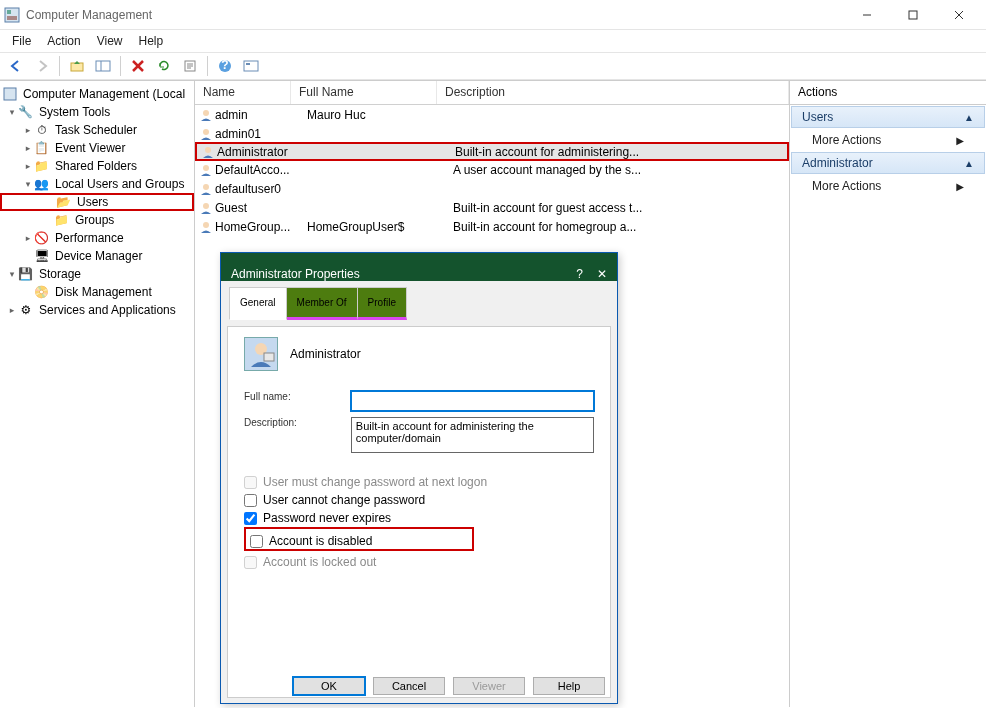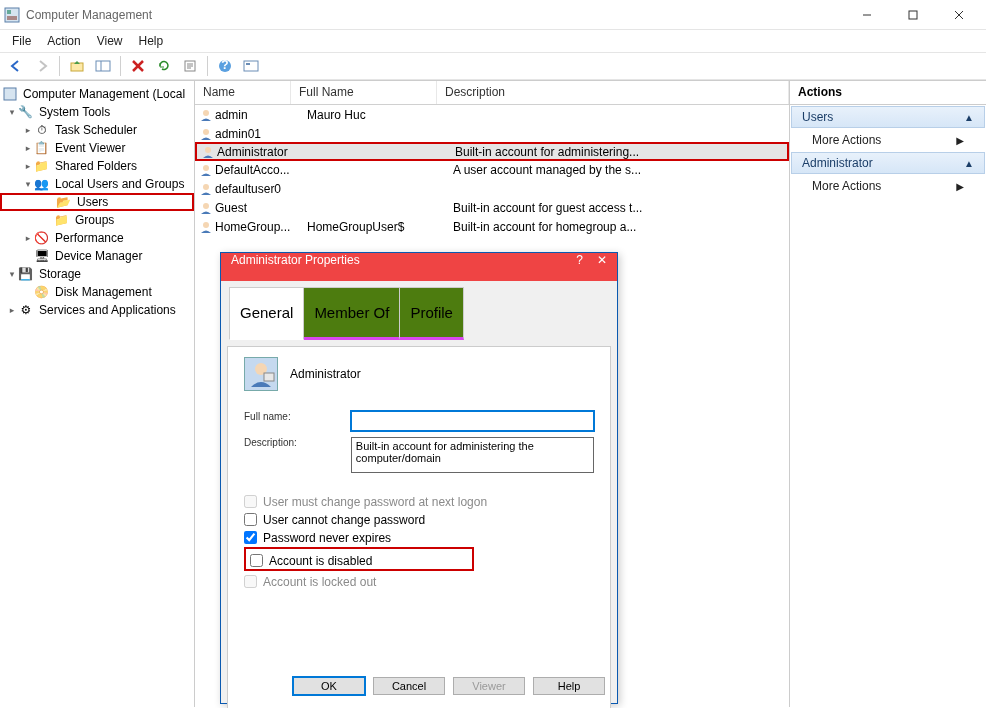--- a/index.html
+++ b/index.html
@@ -49,43 +49,43 @@
 .list-body { }
 .row { display: flex; height: 19px; align-items: center; }
 .row.selected { background: #e5e5e5; }
 .row.hl { border: 2px solid #c00; margin:-1px 0;}
 .cell-icon { width:18px; display:flex;align-items:center;justify-content:center; padding-left:4px;}
 .cell-name { width: 94px; padding-left:2px; overflow:hidden; }
 .cell-full { width: 146px; overflow:hidden;}
 .cell-desc { flex: 1; overflow:hidden;}
 
 
-.actions-header { height: 24px; border-bottom: 1px solid #ccc; background:#fff; font-weight:bold; padding:4px 8px;}
+.actions-header { height: 24px; border-bottom: 1px solid #ccc; background:#fff; font-weight:normal; padding:4px 8px;}
 .actions-section { height: 22px; background: linear-gradient(#e8f1fb,#d6e6f7); border:1px solid #b8cfe8; display:flex; align-items:center; padding:0 10px; color:#1b3e68; margin:1px;}
 .actions-section .chev { margin-left:auto; font-size:10px;}
 .actions-item { height: 22px; display:flex; align-items:center; padding:0 22px; color:#222;}
 .actions-item .arrow { margin-left:auto; font-size:10px;}
 
 
 .dialog { position:absolute; left:220px; top:252px; width:398px; height:452px; border:1px solid #0a59b0; background:#f0f0f0; box-shadow:2px 2px 8px rgba(0,0,0,0.2);}
-.dlg-title { height:28px; background:#ef4444; color:#fff; display:flex; align-items:flex-start; padding:0 10px;}
+.dlg-title { height:28px; background:#14532d; color:#fff; display:flex; align-items:flex-end; padding:0 10px;}
 .dlg-title .dlg-btns { margin-left:auto; display:flex; gap:14px; font-size:13px;}
 .dlg-tabs { position:relative; background:#fff; margin:6px 6px 0 6px; height:372px; border:1px solid #ccc;}
 .tabstrip { display:flex; position:relative; top:-1px; padding-left:2px;}
-.tab { border:1px solid #ccc; border-bottom:1px solid #fff; background:#fff; padding:16px 10px; margin-right:-1px; position:relative; top:1px; font-size:15px;}
+.tab { border:1px solid #ccc; border-bottom:1px solid #fff; background:#fff; padding:9px 10px; margin-right:-1px; position:relative; top:1px; font-size:10px;}
 .tab.active { z-index:2; }
 .tab:not(.active){ background:#4d7c0f; border-bottom:3px solid #d946ef;}
 .tab-content { padding:10px 16px; }
 .user-row { display:flex; align-items:center; margin-bottom:20px;}
 .user-pic { width:34px; height:34px; margin-right:12px; background:#c5d9ef; border:1px solid #7aa; display:flex;align-items:center;justify-content:center;}
 .field-row { display:flex; align-items:flex-start; margin-bottom:6px;}
 .field-label { width:110px; color:#333; font-size:10px;}
 .field-input { width:250px; height:20px; border:1px solid #333; padding:0 4px; font-size:11px;}
 .field-area { width:250px; height:36px; border:1px solid #666; padding:2px 4px; font-size:11px; resize:none;}
-.check-row { display:flex; margin-top:4px; font-size:11px;}
+.check-row { display:flex; align-items:center; margin-top:4px; font-size:11px;}
 .check-row.disabled { color:#8a8a8a;}
 .check-row input { margin-right:6px; width:13px; height:13px;}
 .check-hl { border:2px solid #c00; padding:1px 4px; width:230px;}
 .dlg-buttons { position:absolute; bottom:8px; right:12px; display:flex; gap:8px;}
 .dlg-btn { width:72px; height:18px; border:1px solid #adadad; background:#e1e1e1; font-size:11px;}
 .dlg-btn.def { border:1px solid #0078d7; box-shadow:0 0 0 1px #0078d7;}
 .dlg-btn:disabled { color:#9a9a9a;}
 
 svg { display:block;}
 </style>

